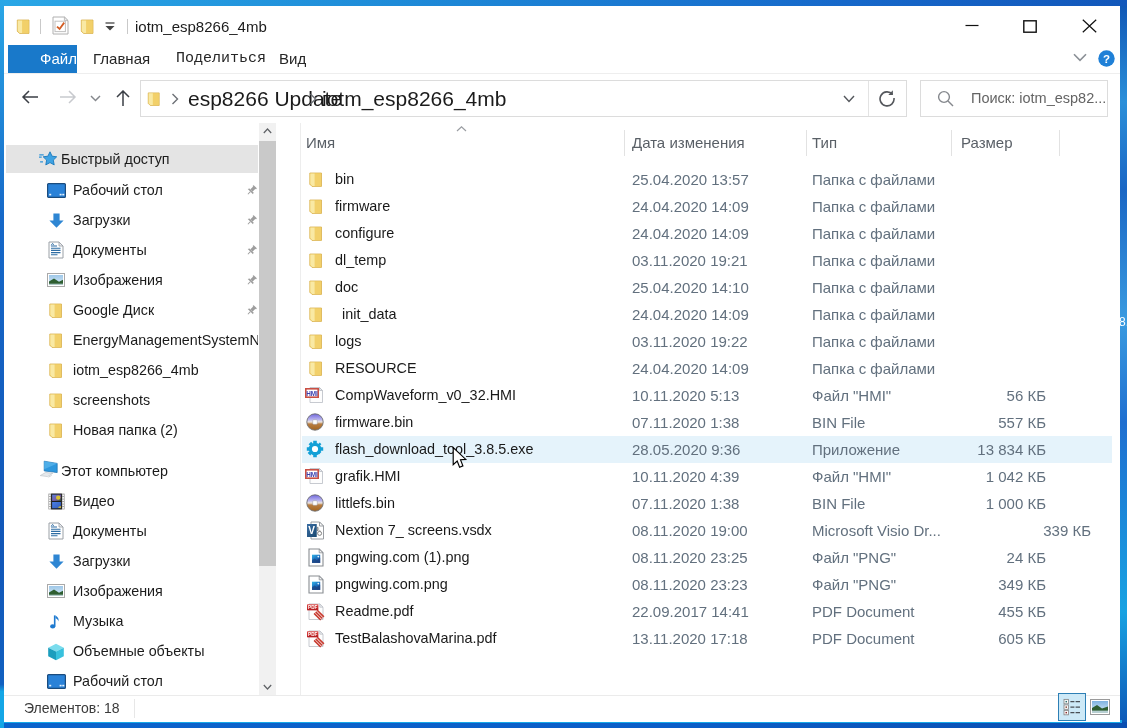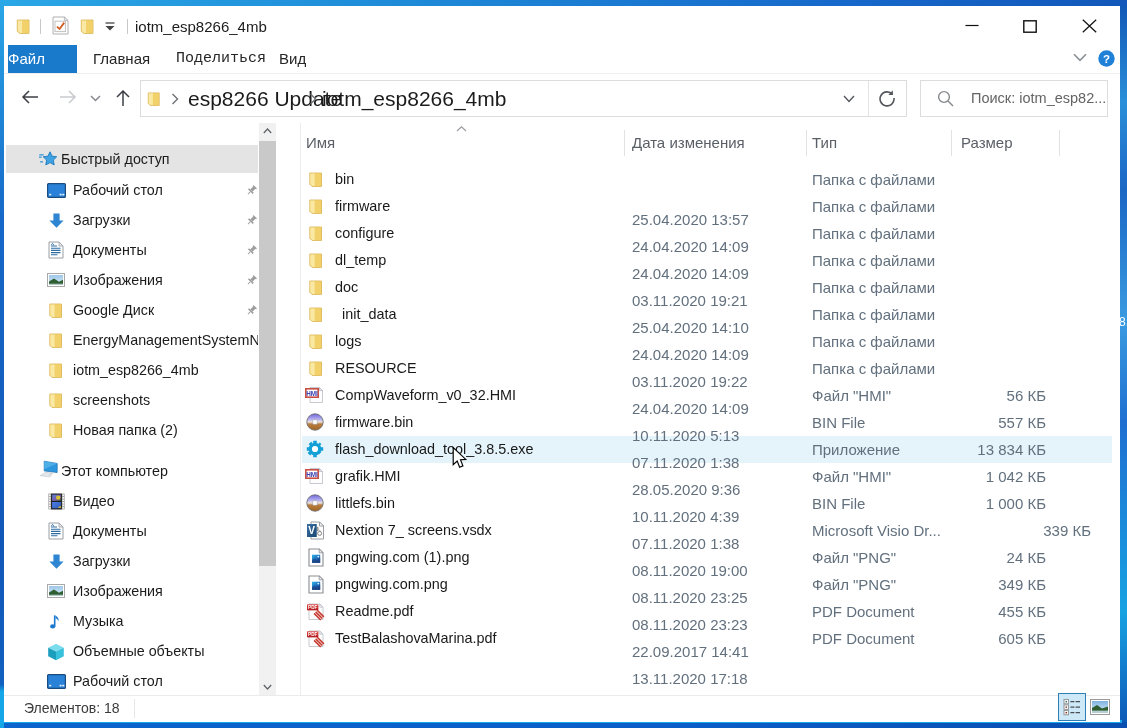--- a/index.html
+++ b/index.html
@@ -17,42 +17,42 @@
   background:linear-gradient(180deg,#2aa7e6 0%,#1668c8 30%,#1257b8 75%,#1160c0 94%,#14a6e6 95%,#14a6e6 100%); }
 #cyanline { left:0; top:720px; width:1122px; height:3px; background:#16a8e8; }
 #d8 { left:1119px; top:315px; color:#fff; font-size:12px; }
 
 #win { left:4px; top:6px; width:1116px; height:716px; background:#fff; }
 
 .tsep { width:1px; height:15px; background:#c9c9c9; top:19px; }
 #title { left:135px; top:18px; font-size:15px; color:#1c1c1c; }
 
 #fileTab { left:8px; top:45px; width:69px; height:28px; background:#1979ca; color:#fff;
-  font-size:15px; text-align:left; line-height:28px; }
+  font-size:15px; text-align:right; line-height:28px;padding-left:25px; }
 .tab { top:45px; height:28px; font-size:15px; color:#262626; line-height:28px; }
 #tabline { left:4px; top:73px; width:1116px; height:1px; background:#eeeeee; }
 
 #abox { left:140px; top:80px; width:767px; height:37px; border:1px solid #dcdcdc; background:#fff; }
 #sbox { left:920px; top:80px; width:188px; height:37px; border:1px solid #dcdcdc; background:#fff; }
 #abox-sep { left:868px; top:81px; width:1px; height:35px; background:#e3e3e3; }
 .crumb { top:80px; height:37px; line-height:37px; font-size:21px; color:#1b1b1b; }
 #stext { left:971px; top:80px; height:37px; line-height:37px; font-size:14.5px; color:#646464; }
 
 #qabar { left:6px; top:145px; width:252px; height:28px; background:#e4e4e4; }
 .nav { height:30px; line-height:30px; font-size:14.3px; color:#1b1b1b; white-space:nowrap; overflow:hidden; }
 
 #nsb { left:259px; top:123px; width:17px; height:572px; background:#f1f1f1; }
 #nthumb { left:259px; top:141px; width:17px; height:425px; background:#c9c9c9; }
 
 #psep { left:300px; top:123px; width:1px; height:572px; background:#ededed; }
 
 .hdr { top:129px; height:28px; line-height:28px; font-size:15px; color:#595f66; }
 .hsep { top:130px; width:1px; height:26px; background:#e2e2e2; }
 .nm { height:27px; line-height:27px; font-size:14.4px; color:#191919; white-space:nowrap; }
-.dt { height:27px; line-height:27px; font-size:15px; color:#62707e; white-space:nowrap;margin-top:40px; }
+.dt { height:27px; line-height:27px; font-size:15px; color:#62707e; white-space:nowrap; }
 .tp { height:27px; line-height:27px; font-size:15px; color:#62707e; white-space:nowrap; }
 .sz { width:144px; height:27px; line-height:27px; font-size:15px; color:#62707e; text-align:right; }
 #hovrow { left:302px; top:436px; width:810px; height:27px; background:#e5f3fb; }
 
 #stline { left:4px; top:695px; width:1116px; height:1px; background:#ebebeb; }
 #sttext { left:24px; top:695px; height:26px; line-height:26px; font-size:14px; color:#3b3b3b; }
 #stsep { left:134px; top:699px; width:1px; height:19px; background:#e7e7e7; }
 #vb1 { left:1058px; top:693px; width:28px; height:28px; background:#cde9f7; border:1px solid #2d7fb5; }
 #vb2 { left:1090px; top:699px; width:20px; height:16px; background:#fff; border:1px solid #9a9a9a; }
 </style>

